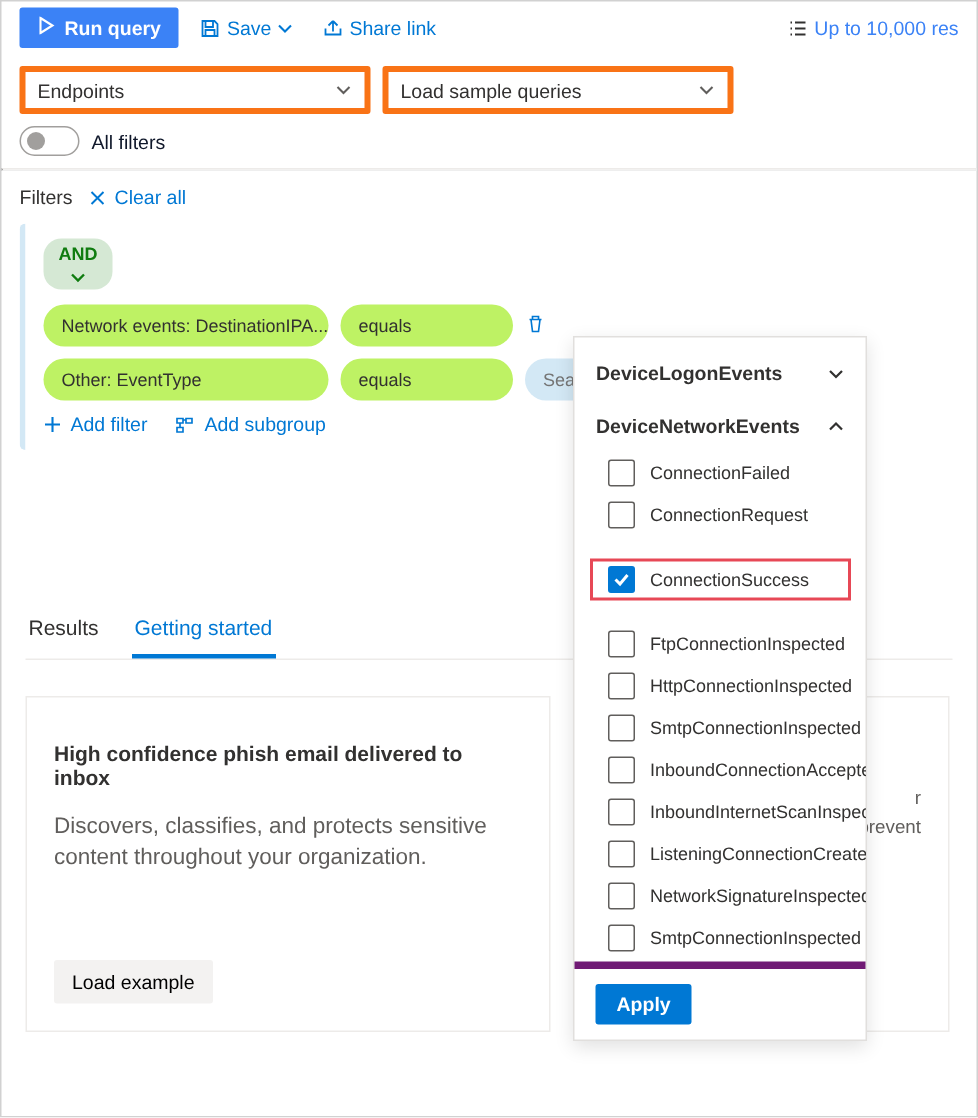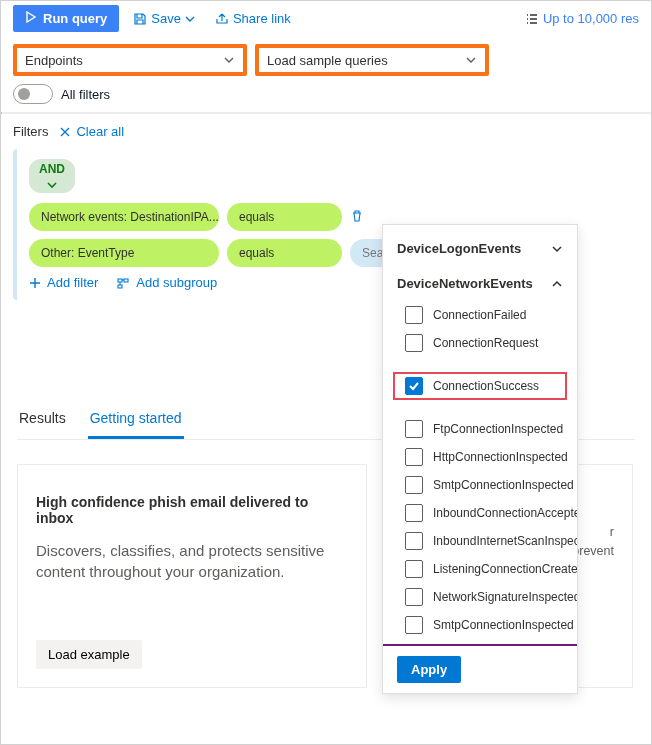--- a/index.html
+++ b/index.html
@@ -48,21 +48,21 @@
 
   .add-row { display:flex; align-items:center; gap:18px; margin-top:4px; }
   .add-link { color:#0078d4; background:none; border:none; font-size:13px; display:flex; align-items:center; gap:6px; cursor:pointer; }
 
   
   .dropdown { position:absolute; top:224px; left:382px; width:196px; max-height:470px; background:#fff; border:1px solid #e1dfdd; box-shadow:0 4px 12px rgba(0,0,0,0.12); display:flex; flex-direction:column; z-index:50; }
   .dd-scroll { overflow-y:auto; flex:1; display:flex; flex-direction:column; padding: 6px 0 6px 0;}
   .dd-group { display:flex; align-items:center; justify-content:space-between; padding:10px 14px; font-weight:600; font-size:13px; cursor:pointer; }
   .dd-item { display:flex; align-items:center; gap:10px; padding:5px 14px 5px 22px; font-size:12px; cursor:pointer; }
   .highlight { border:2px solid #e74856; margin:15px 10px; padding:3px 4px 3px 10px; }
-  .dd-footer { border-top:2px solid #701a75; padding:10px 14px; }
+  .dd-footer { border-top:5px solid #701a75; padding:10px 14px; }
   .btn-apply { background:#0078d4; color:#fff; border:none; padding:6px 14px; font-weight:600; font-size:13px; cursor:pointer; border-radius:2px; }
 
   
   .cb { width:18px; height:18px; border:1px solid #605e5c; border-radius:2px; flex-shrink:0; display:flex; align-items:center; justify-content:center; }
   .cb.checked { background:#0078d4; border-color:#0078d4; }
   .cb.checked svg { display:block; }
   .cb svg { display:none; }
 
   
   .dd-scroll::-webkit-scrollbar { width:10px; }

